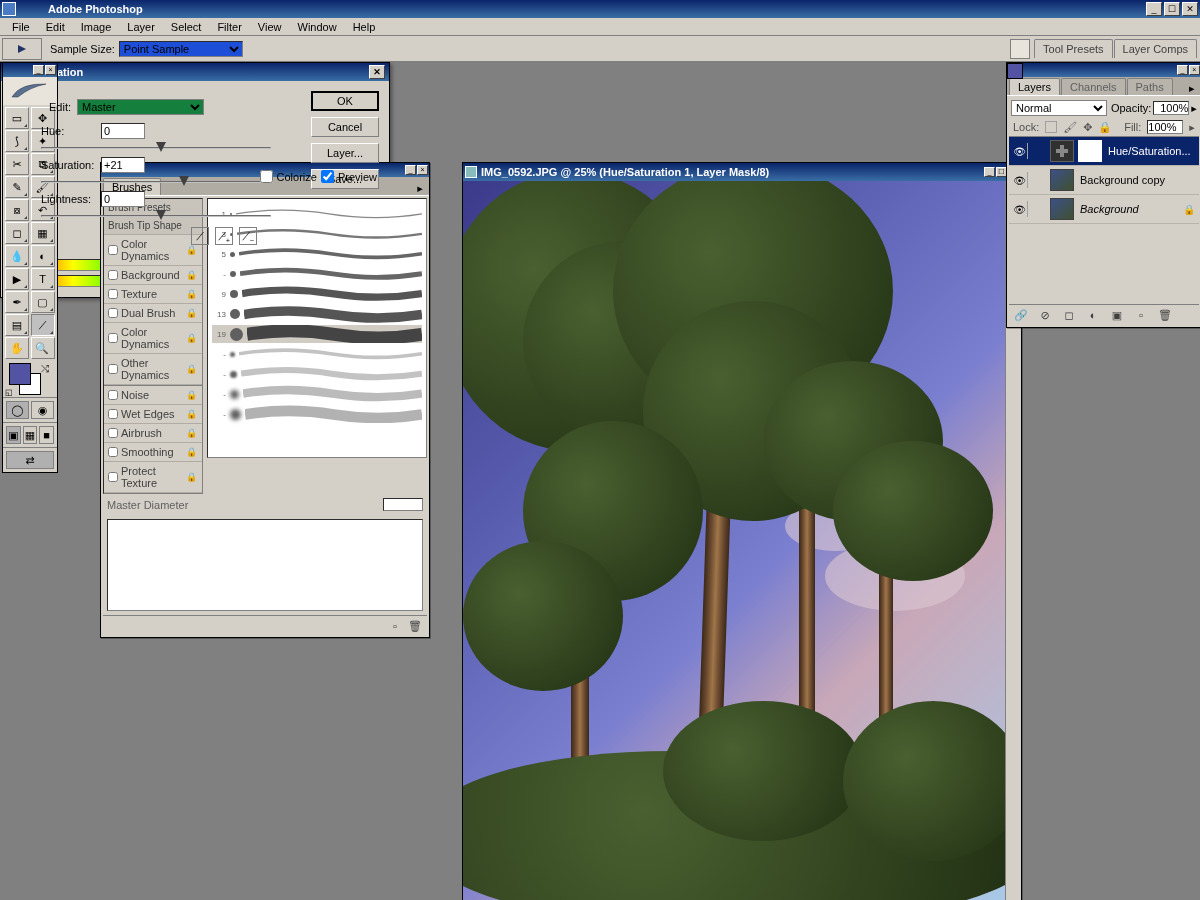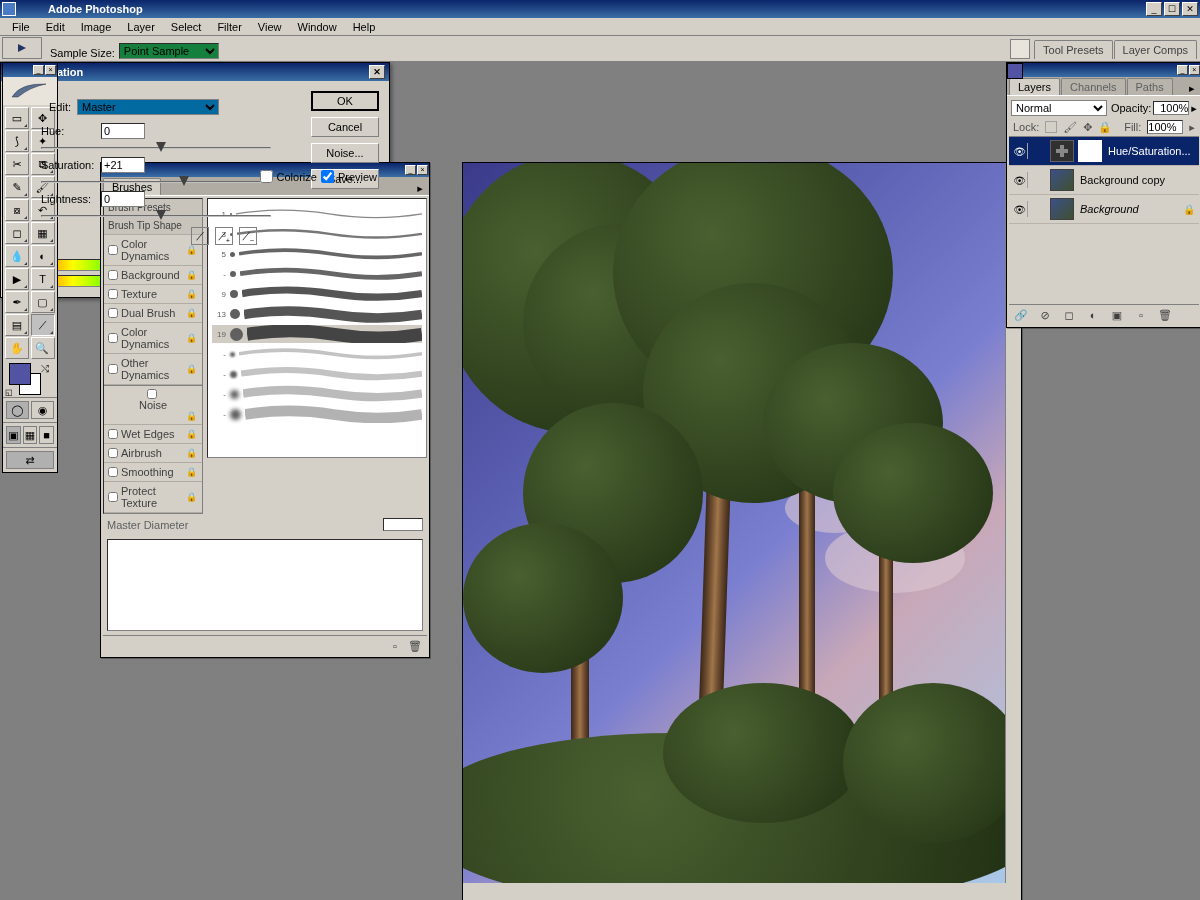--- a/index.html
+++ b/index.html
@@ -10,25 +10,25 @@
 .titlebar .app-icon { width: 14px; height: 14px; background: #4a7bc4; margin-right: 4px; border: 1px solid #fff; }
 .titlebar .title { flex: 1; font-weight: bold; margin-left: 28px; }
 .titlebar .win-btns { display: flex; gap: 2px; }
 .win-btn { width: 16px; height: 14px; background: #d4d0c8; border: 1px solid #fff; border-right-color: #404040; border-bottom-color: #404040; font-size: 9px; display: flex; align-items: center; justify-content: center; cursor: pointer; color: #000; }
 
 
 .menubar { background: #d4d0c8; height: 18px; display: flex; align-items: center; padding: 0 4px; border-bottom: 1px solid #808080; }
 .menubar span { padding: 2px 8px; cursor: pointer; }
 
 
-.options-bar { background: #d4d0c8; height: 26px; border-bottom: 1px solid #808080; display: flex; align-items: flex-end; padding: 2px; }
+.options-bar { background: #d4d0c8; height: 26px; border-bottom: 1px solid #808080; display: flex; align-items: center; padding: 2px; }
 .options-bar .tool-icon { width: 40px; height: 22px; border: 1px solid #808080; background: #d4d0c8; margin-right: 8px; display:flex; align-items:center; justify-content:center; position:relative;}
 .options-bar .tool-icon::after { content:''; width:0; height:0; border-left: 8px solid #223366; border-top: 4px solid transparent; border-bottom: 4px solid transparent; }
 .options-bar .lbl { margin-right: 4px; }
-.options-bar select { background: #15803d; border: 1px inset #808080; font-size: 11px; width: 100px; }
+.options-bar select { background: #1d4ed8; border: 1px inset #808080; font-size: 11px; width: 124px; }
 .options-bar .spacer { flex: 1; }
 .options-bar .opt-icon { width:20px; height:20px; border:1px solid #808080; margin:0 4px; background:#e8e4dc; }
 .opt-tab { background: #d4d0c8; border: 1px solid #808080; border-bottom: none; padding: 3px 8px; margin-right: 1px; color: #404040; cursor:pointer; border-radius: 2px 2px 0 0;}
 
 
 .workspace { position: absolute; top: 62px; left: 0; right: 0; bottom: 0; background: #808080; }
 
 
 .toolbox { position: absolute; left: 2px; top: 0; width: 56px; background: #d4d0c8; border: 1px solid #000; }
 .toolbox .header { background: linear-gradient(#0a246a, #3a6ea5); height: 14px; display:flex; justify-content:flex-end; align-items:center; padding-right:1px;}
@@ -92,21 +92,21 @@
 
 
 #hue-sat { left: 54px; top: 580px; width: 390px; background:#d4d0c8; border:1px solid #000; box-shadow:2px 2px 4px rgba(0,0,0,.4);}
 #hue-sat .dlg-title{ background: linear-gradient(#0a246a, #3a6ea5); color:#fff; height:18px; display:flex; align-items:center; padding:0 4px; font-weight:bold;}
 #hue-sat .dlg-title .x{margin-left:auto; width:16px; height:14px; background:#d4d0c8; color:#000; border:1px solid #fff; border-right-color:#404040; border-bottom-color:#404040; text-align:center; font-size:9px; line-height:12px;}
 #hue-sat .dlg-body{ padding:10px; position:relative; }
 .hs-row{display:flex; align-items:center; margin:8px 0;}
 .hs-row label{width:60px; text-align:right; margin-right:6px;}
 .hs-row .slabel{width:90px; text-align:left; padding-left:30px;}
 .hs-row input[type=text]{ width:44px; border:1px inset #808080; background:#fff; text-align:left; padding:1px 2px;}
-.hs-row select{width:142px; border:1px solid #808080; background:#0369a1;}
+.hs-row select{width:127px; border:1px solid #808080; background:#15803d;}
 .slider-track{ margin:2px 0 8px 30px; width:230px; height:2px; background:#808080; position:relative; border:1px inset #c0c0c0;}
 .slider-thumb{position:absolute; top:-6px; width:0; height:0; border-left:5px solid transparent; border-right:5px solid transparent; border-top:10px solid #404040;}
 .hs-btns{position:absolute; right:10px; top:10px; display:flex; flex-direction:column; gap:6px;}
 .hs-btn{width:68px; height:20px; border:1px solid #808080; background:#d4d0c8; border-top-color:#fff; border-left-color:#fff; cursor:pointer; font-size:11px;}
 .hs-btn:first-child{border:2px solid #000;}
 .eyedroppers{display:flex; gap:6px; margin-left:180px; margin-top:10px;}
 .eyedroppers .ed{width:18px; height:18px; border:1px solid #808080; display:flex; align-items:center; justify-content:center;}
 .hs-check{position:absolute; right:12px; bottom:72px; display:flex; flex-direction:row; gap:4px;}
 .hs-check label{display:flex; align-items:center; gap:4px;}
 .hue-strip{height:12px; margin:4px 10px; background:linear-gradient(90deg, #f00,#ff0,#0f0,#0ff,#00f,#f0f,#f00); border:1px inset #808080;}
@@ -296,21 +296,21 @@
       <div class="brush-item">
             <input type="checkbox" style="">
             <span>Color Dynamics</span>
             <span class="lock">🔒</span>
           </div>
       <div class="brush-item">
             <input type="checkbox" style="">
             <span>Other Dynamics</span>
             <span class="lock">🔒</span>
           </div>
-      <div class="brush-item" style="border-top:1px solid #808080;flex-direction:column;">
+      <div class="brush-item" style="border-top:1px solid #808080;">
             <input type="checkbox" style="">
             <span>Noise</span>
             <span class="lock">🔒</span>
           </div>
       <div class="brush-item">
             <input type="checkbox" style="">
             <span>Wet Edges</span>
             <span class="lock">🔒</span>
           </div>
       <div class="brush-item">
@@ -417,20 +417,27 @@
     </div>
     <div class="brush-preview"></div>
     <div class="brush-footer">
       <div class="icon-btn">▫</div>
       <div class="icon-btn">🗑</div>
     </div>
   </div>
 </div>
 
 <div id="doc-window" class="panel">
+  <div class="doc-header">
+    <div class="doc-icon"></div>
+    <div class="title">IMG_0592.JPG @ 25% (Hue/Saturation 1, Layer Mask/8)</div>
+    <div class="mini-btn">_</div>
+    <div class="mini-btn">☐</div>
+    <div class="mini-btn">×</div>
+  </div>
   <div class="doc-body">
     <div class="canvas-area">
 
       <div class="cloud" style="top:360px; right:40px; width:140px; height:70px;"></div>
       <div class="cloud" style="top:320px; right:120px; width:100px; height:50px;"></div>
 
       <div class="trunk" style="left:108px; bottom:0; width:18px; height:640px;"></div>
       <div class="trunk" style="left:242px; bottom:0; width:24px; height:700px; transform:rotate(2deg);"></div>
       <div class="trunk" style="left:336px; bottom:0; width:16px; height:560px;"></div>
       <div class="trunk" style="left:416px; bottom:0; width:14px; height:460px;"></div>
@@ -486,21 +493,21 @@
 
     <div class="eyedroppers">
       <div class="ed">⟋</div>
       <div class="ed">⟋₊</div>
       <div class="ed">⟋₋</div>
     </div>
 
     <div class="hs-btns">
       <button class="hs-btn">OK</button>
       <button class="hs-btn">Cancel</button>
-      <button class="hs-btn">Noise...</button>
+      <button class="hs-btn">Layer...</button>
       <button class="hs-btn">Save...</button>
     </div>
     <div class="hs-check">
       <label>
             <input type="checkbox" style=""> 
             <span>Colorize</span>
           </label>
       <label>
             <input type="checkbox" checked="" style=""> 
             <span>Preview</span>

